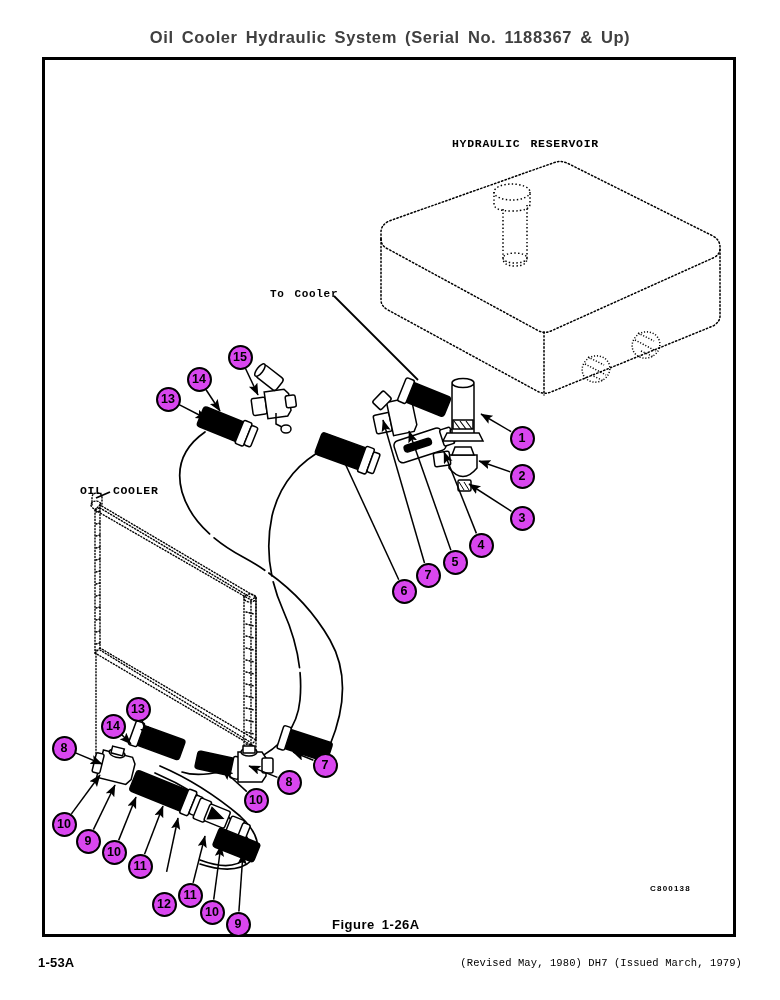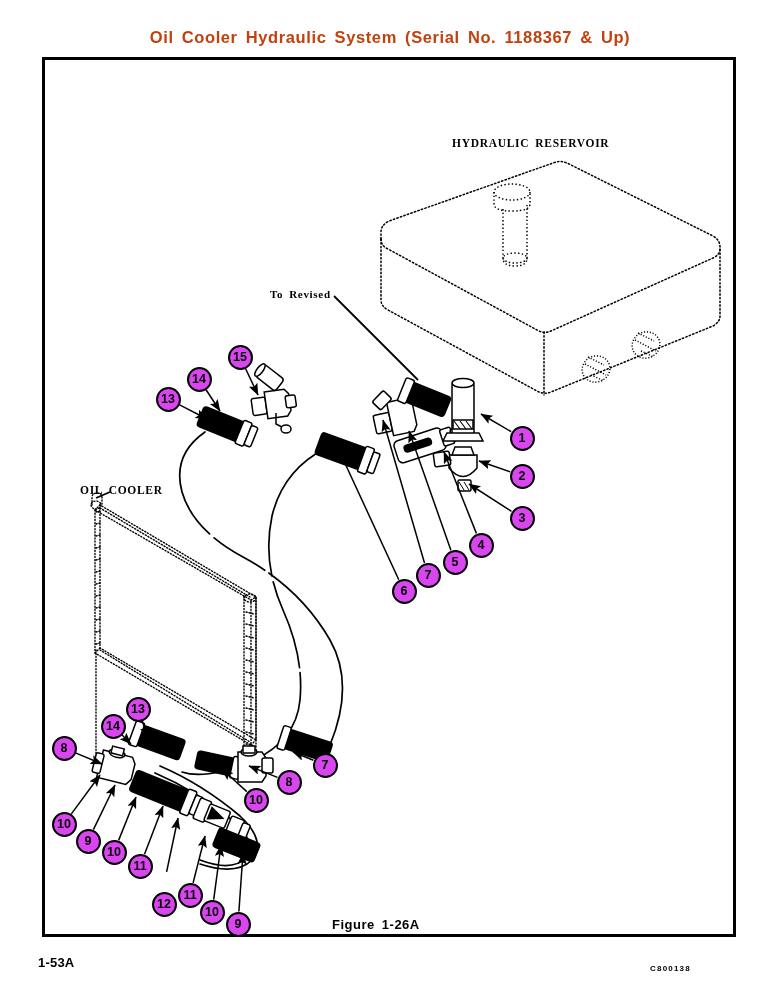--- a/index.html
+++ b/index.html
@@ -25,42 +25,42 @@
     position: absolute;
     left: 0;
     top: 28px;
     width: 780px;
     text-align: center;
     font-family: "Liberation Sans", sans-serif;
     font-weight: bold;
     font-size: 16.5px;
     letter-spacing: 0.6px;
     word-spacing: 3px;
-    color: #c2410c;
+    color: #404040;
   }
   #figure-frame {
     position: absolute;
     left: 42px;
     top: 57px;
     width: 694px;
     height: 880px;
     border: 3px solid #000;
     box-sizing: border-box;
     background: #fff;
   }
   .svg-layer {
     position: absolute;
     left: 0; top: 0;
     width: 780px;
     height: 1000px;
     pointer-events: none;
   }
   .dwg-label {
     position: absolute;
-    font-family: Liberation Serif, serif;
+    font-family: Liberation Mono, monospace;
     font-weight: bold;
     font-size: 11.5px;
     letter-spacing: 0.7px;
     word-spacing: 2.5px;
     color: #000;
     white-space: nowrap;
     text-align: right;
   }
   #label-reservoir { left: 452px; top: 137px; }
   #label-oil-cooler { left: 80px; top: 484px; }
@@ -71,21 +71,21 @@
     top: 917px;
     font-family: "Liberation Sans", sans-serif;
     font-weight: bold;
     font-size: 13px;
     letter-spacing: 0.5px;
     word-spacing: 3px;
   }
   #drawing-number {
     position: absolute;
     left: 650px;
-    top: 964px;
+    top: 884px;
     font-family: "Liberation Sans", sans-serif;
     font-weight: bold;
     font-size: 8px;
     letter-spacing: 1.2px;
   }
   #footer-page {
     position: absolute;
     left: 38px;
     top: 955px;
     font-family: "Liberation Sans", sans-serif;
@@ -314,25 +314,26 @@
       </g>
 
     <g id="label-leaders" stroke="#000" stroke-width="1.8" fill="none">
       <path d="M334,296 L418,380"></path>
       <path d="M96,498 L110,492"></path>
     </g>
   </svg>
 
   <div class="dwg-label" id="label-reservoir">HYDRAULIC RESERVOIR</div>
   <div class="dwg-label" id="label-oil-cooler">OIL COOLER</div>
-  <div class="dwg-label" id="label-to-filter">To Revised</div>
+  <div class="dwg-label" id="label-to-filter">To Cooler</div>
 
   <div id="figure-caption">Figure  1-26A</div>
   <div id="drawing-number">C800138</div>
   <div id="footer-page">1-53A</div>
+  <div id="footer-revision">(Revised May, 1980)  DH7 (Issued March, 1979)</div>
 
   <div id="callout-layer">
       <div class="callout" style="left: 522px; top: 438px;">1</div>
       <div class="callout" style="left: 522px; top: 476px;">2</div>
       <div class="callout" style="left: 522px; top: 518px;">3</div>
       <div class="callout" style="left: 481px; top: 545px;">4</div>
       <div class="callout" style="left: 455px; top: 562px;">5</div>
       <div class="callout" style="left: 404px; top: 591px;">6</div>
       <div class="callout" style="left: 428px; top: 575px;">7</div>
       <div class="callout" style="left: 64px; top: 748px;">8</div>

